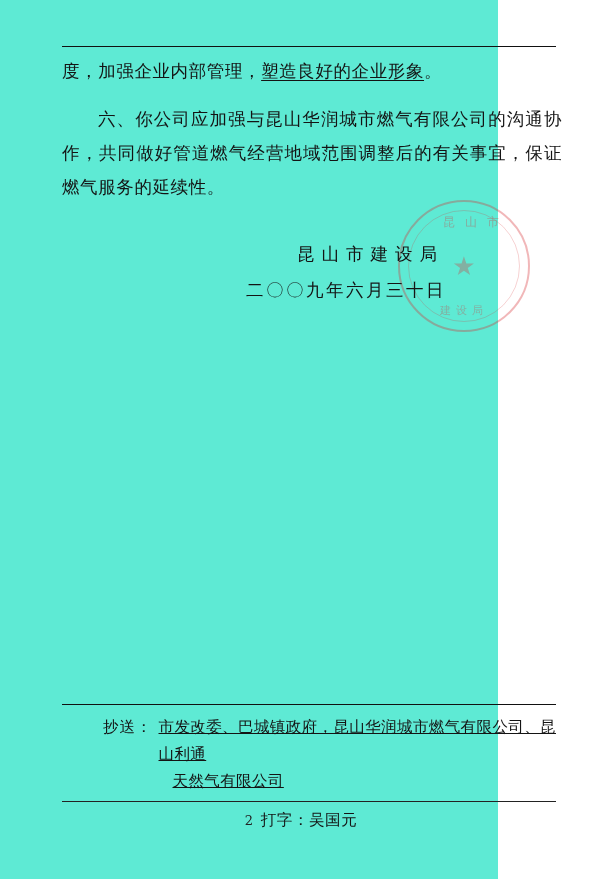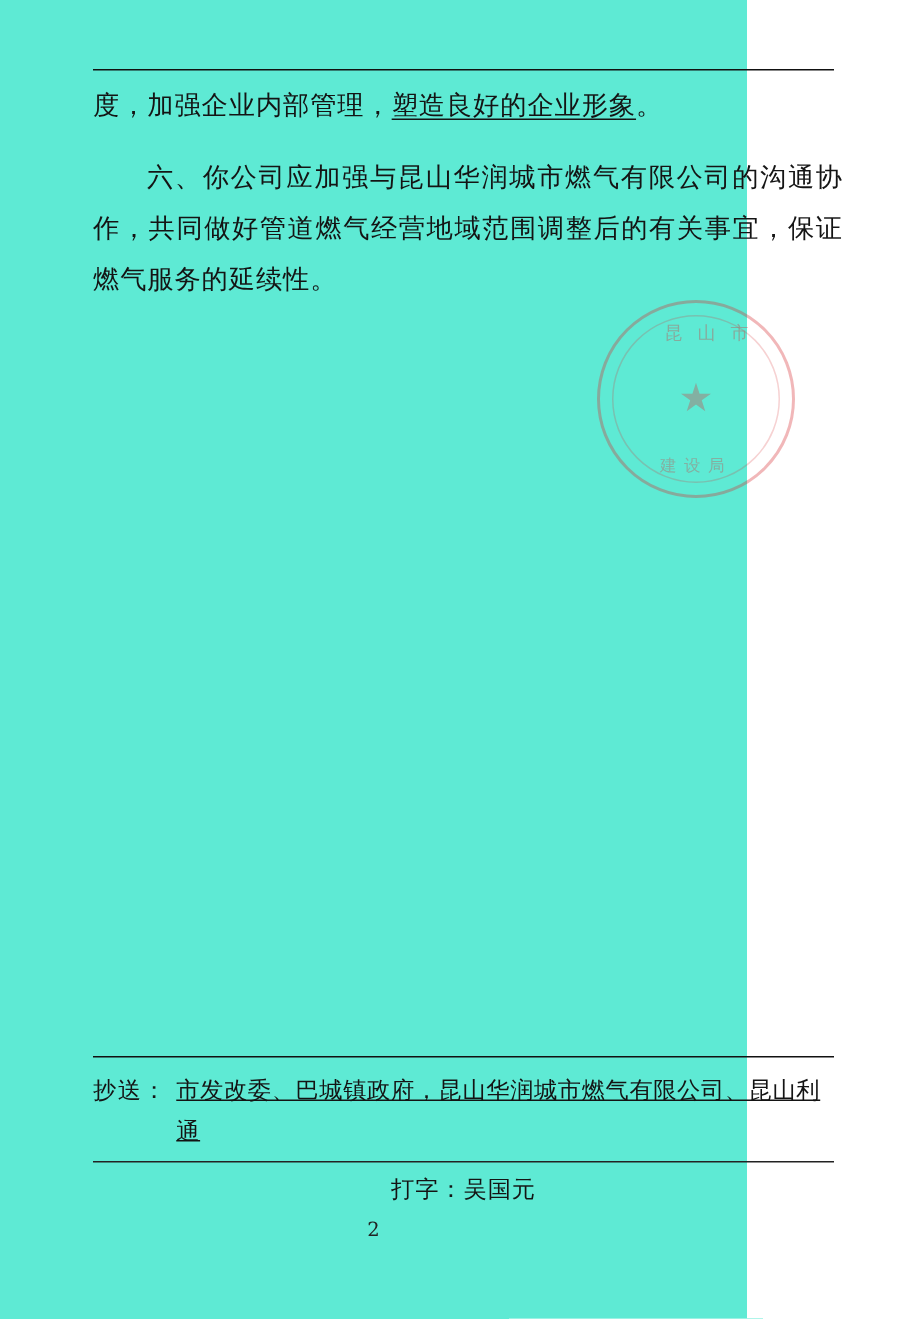--- a/index.html
+++ b/index.html
@@ -144,20 +144,21 @@
   .rule.thin {
     background: #222;
   }
   .cc-row {
     display: flex;
     align-items: flex-start;
     padding: 9px 0 6px 0;
     font-size: 15.5px;
     line-height: 27px;
     color: #141414;
+    margin-left: 41px;
   }
   .cc-label {
     flex: 0 0 auto;
     letter-spacing: 1px;
     padding-right: 6px;
   }
   .cc-value {
     flex: 1 1 auto;
     letter-spacing: 0.4px;
     text-decoration: underline;
@@ -206,28 +207,33 @@
     <p class="para indent">六、你公司应加强与昆山华润城市燃气有限公司的沟通协作，共同做好管道燃气经营地域范围调整后的有关事宜，保证燃气服务的延续性。</p>
   </div>
 
   <div class="seal">
     <div class="seal-inner"></div>
     <div class="seal-text-top">昆山市</div>
     <div class="seal-star">★</div>
     <div class="seal-text-bottom">建设局</div>
   </div>
 
+  <div class="signature">
+    <div class="sig-org">昆山市建设局</div>
+    <div class="sig-date">二〇〇九年六月三十日</div>
+  </div>
 
   <div class="footer">
     <div class="rule"></div>
 
     <div class="cc-row">
       <div class="cc-label">抄送：</div>
       <div class="cc-value">
         <span>市发改委、巴城镇政府，昆山华润城市燃气有限公司、昆山利通</span>
+        <span class="line2">天然气有限公司</span>
       </div>
     </div>
 
     <div class="rule thin"></div>
 
     <div class="meta-row">
       <div class="meta-cell typist"><span>打字：</span><span>吴国元</span></div>
       <div class="meta-cell count"><span>共印：</span><span>10 份</span></div>
     </div>
 

